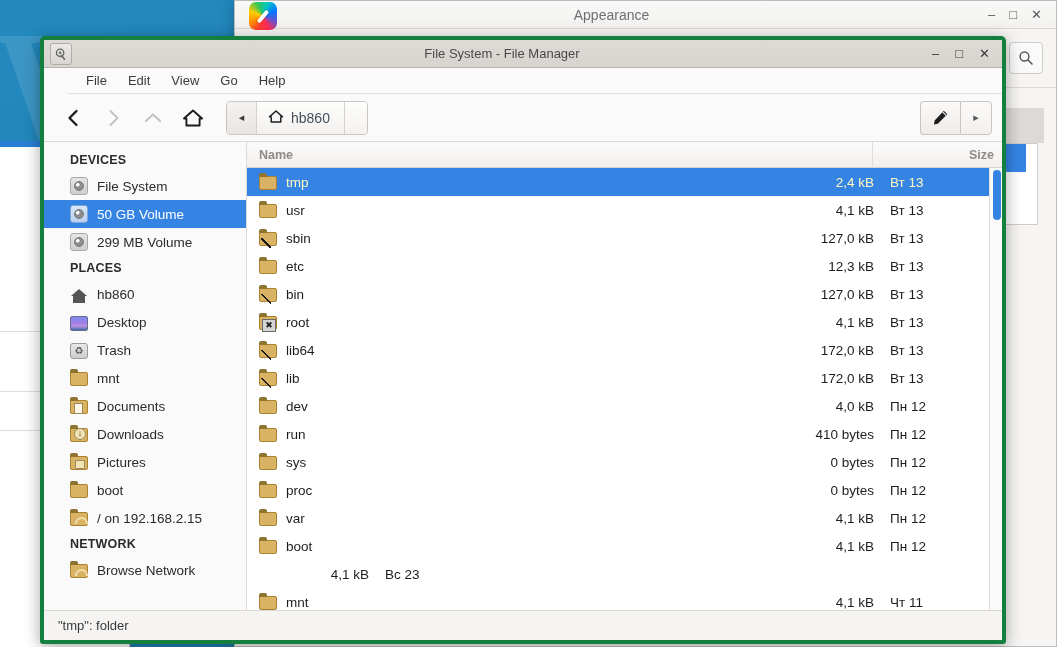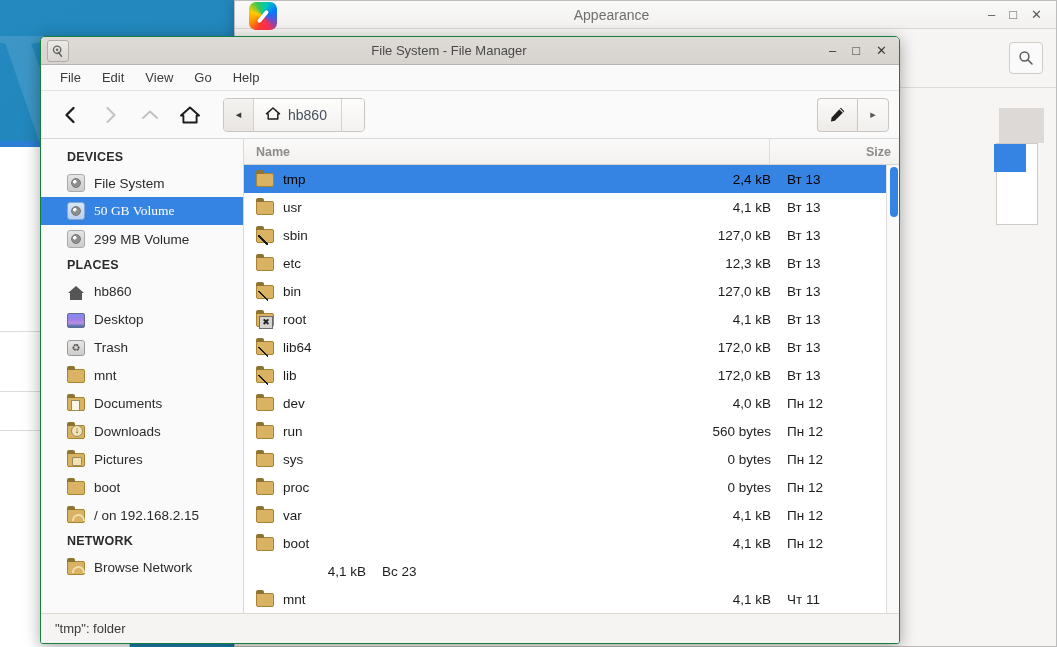--- a/index.html
+++ b/index.html
@@ -117,23 +117,23 @@
     background: #fff; border: 1px solid #cfcbc7;
   }
   #appearance-bluechip {
     position: absolute; right: 30px; top: 115px; width: 32px; height: 28px;
     background: #3584e4;
   }
 
   
   #filemanager {
     position: absolute; left: 40px; top: 36px;
-    width: 860px; height: 608px;
+    width: 966px; height: 608px;
     background: #fbfafa;
-    border: 1px solid #15803d;
+    border: 4px solid #15803d;
     border-radius: 5px 5px 3px 3px;
     box-shadow: 0 3px 16px rgba(0,0,0,0.35);
     display: flex; flex-direction: column;
     overflow: hidden;
   }
 
   
   #fm-titlebar {
     height: 28px; flex: 0 0 28px;
     background: linear-gradient(#dedad5, #d7d3ce);
@@ -152,21 +152,21 @@
   #fm-winbtns {
     display: flex; align-items: center; gap: 16px;
     padding-right: 12px; color: #3a3a3a;
   }
 
   
   #fm-menubar {
     height: 26px; flex: 0 0 26px;
     background: #fbfafa;
     border-bottom: 1px solid #e4e1de;
-    display: flex; align-items: center; padding-left: 10px; gap: 3px;
+    display: flex; align-items: center; padding-left: 10px; gap: 3px; margin-left: 23px;
   }
   #fm-menubar .menu-item {
     padding: 3px 9px; font-size: 13px; color: #3b3b3b; border-radius: 3px;
   }
 
   
   #fm-toolbar {
     height: 48px; flex: 0 0 48px;
     background: #fbfafa;
     border-bottom: 1px solid #dcd8d4;
@@ -225,21 +225,21 @@
     overflow: hidden;
   }
   .side-head {
     font-size: 12.5px; font-weight: bold; color: #2b2b2b;
     padding: 5px 0 5px 14px; letter-spacing: 0.2px; margin-left: 12px;
   }
   .side-item {
     display: flex; align-items: center; gap: 9px;
     height: 28px; padding-left: 26px; font-size: 13.5px; color: #2b2b2b;
   }
-  .side-item.selected { background: #3584e4; color: #fff; font-family: Liberation Serif, serif; }
+  .side-item.selected { background: #3584e4; color: #fff; }
   .side-item .ilabel { white-space: nowrap; overflow: hidden; }
 
   
   .ico { width: 18px; height: 18px; flex: 0 0 18px; position: relative; }
   .ico.drive {
     border: 1px solid #a9a9a9; border-radius: 3px;
     background: linear-gradient(#e6e5e4, #cfcdcb);
     display: flex; align-items: center; justify-content: center;
   }
   .ico.drive .disc {
@@ -333,21 +333,21 @@
   }
   #fm-colheader .ch-date {
     width: 120px; padding-left: 8px;
     border-left: 1px solid #e0dcd8; line-height: 26px; height: 26px;
   }
   #fm-rows { flex: 1; overflow: hidden; }
   .frow {
     display: flex; align-items: center; height: 28px;
     font-size: 13.5px; color: #1d1d1d;
   }
-  .frow.selected { background: #3584e4; color: #000000; }
+  .frow.selected { background: #3584e4; color: #fef9c3; }
   .frow .f-name { flex: 1; display: flex; align-items: center; gap: 9px; padding-left: 12px; min-width: 0;}
   .frow .f-size { width: 130px; text-align: right; padding-right: 8px; white-space: nowrap; }
   .frow .f-date { width: 120px; padding-left: 8px; white-space: nowrap; overflow: hidden; }
 
   
   #fm-vscroll {
     position: absolute; right: 0; top: 26px; bottom: 0; width: 13px;
     background: #fbfafa; border-left: 1px solid #e2dedb;
   }
   #fm-vthumb {
@@ -639,21 +639,21 @@
               <span>dev</span>
             </div>
           <div class="f-size">4,0 kB</div>
           <div class="f-date">Пн 12</div>
         </div>
         <div class="frow">
           <div class="f-name">
               <span class="ico folder"></span>
               <span>run</span>
             </div>
-          <div class="f-size">560 bytes</div>
+          <div class="f-size">410 bytes</div>
           <div class="f-date">Пн 12</div>
         </div>
         <div class="frow">
           <div class="f-name">
               <span class="ico folder"></span>
               <span>sys</span>
             </div>
           <div class="f-size">0 bytes</div>
           <div class="f-date">Пн 12</div>
         </div>

